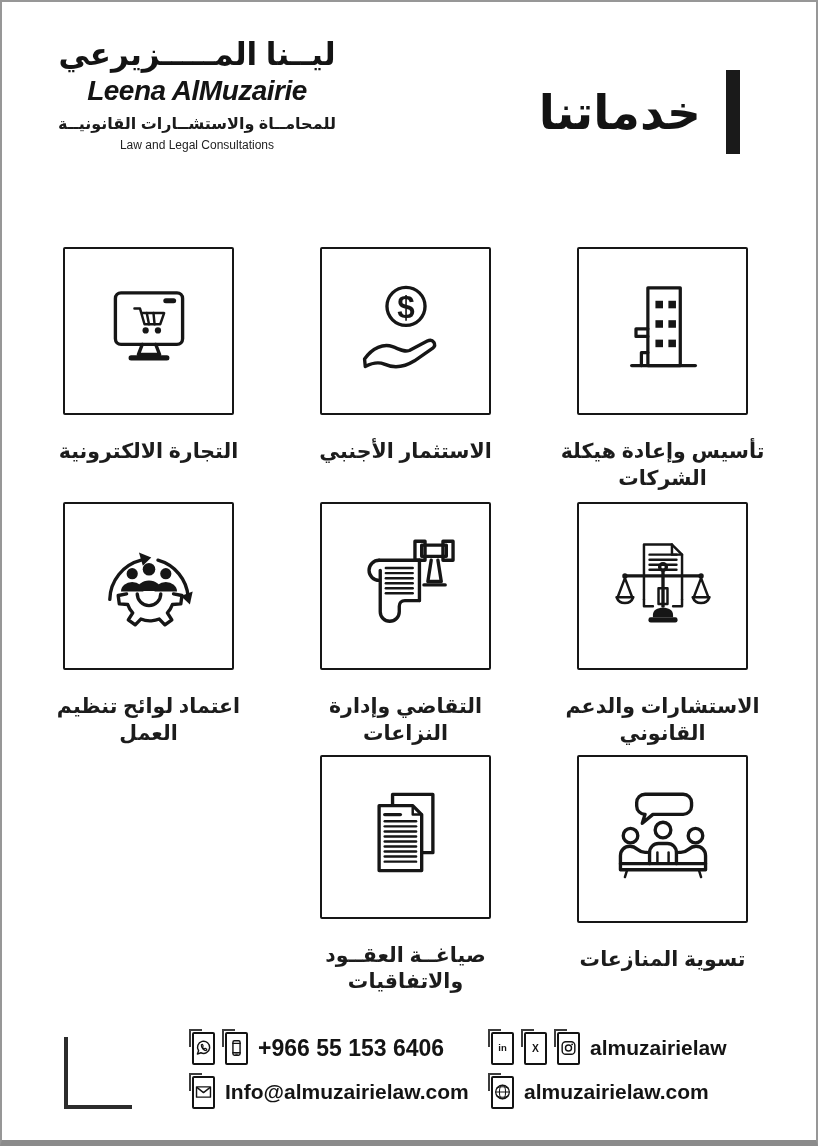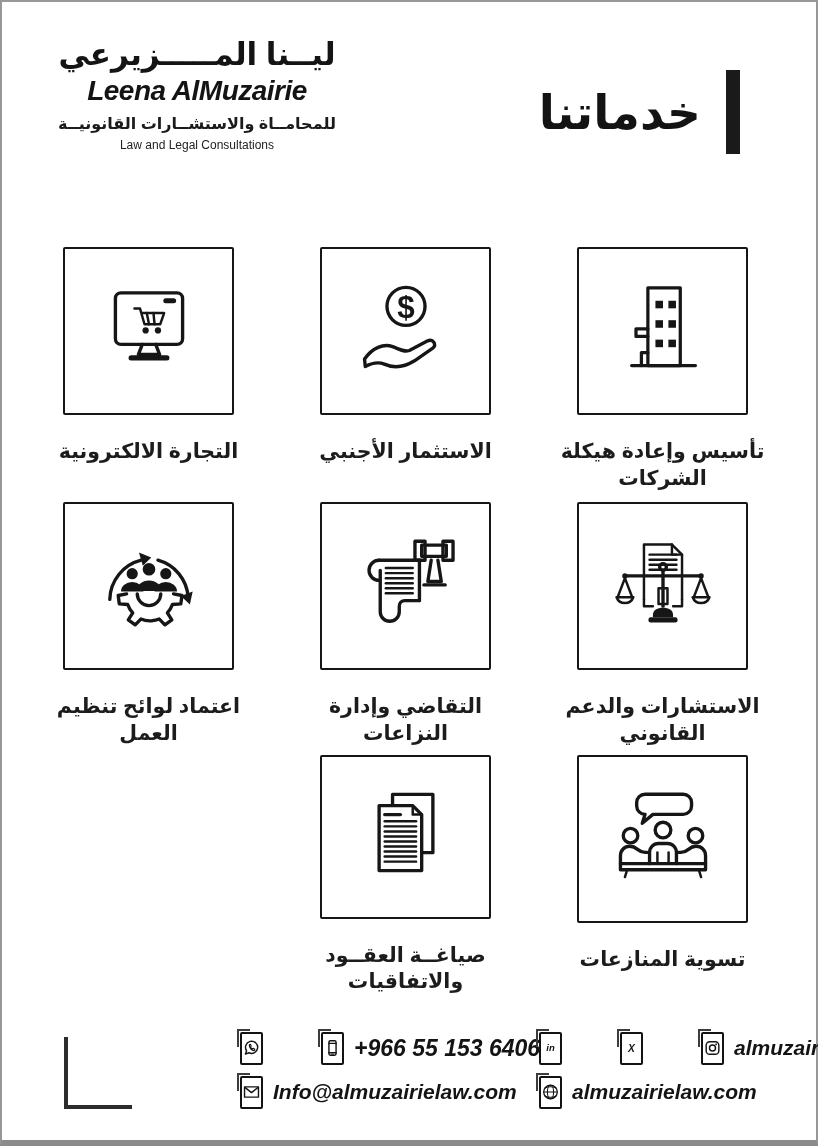--- a/index.html
+++ b/index.html
@@ -29,23 +29,23 @@
   svg.sicon .fill{fill:#161616;stroke:none;}
   svg.sicon .thin{stroke-width:2.2;}
   svg.sicon .thick{stroke-width:4.5;}
   svg.sicon text{stroke:none;fill:#161616;font-family:"Liberation Sans","DejaVu Sans",sans-serif;}
 
   
   .corner-bracket{position:absolute;left:62px;top:1035px;width:64px;height:68px;
         border-left:4.5px solid #2c2c2c;border-bottom:4.5px solid #2c2c2c;}
   .contact{position:absolute;left:190px;top:1028px;}
   .online{position:absolute;left:489px;top:1028px;}
-  .frow{display:flex;align-items:center;gap:10px;height:36px;margin-bottom:8px;font-style:italic;}
+  .frow{display:flex;align-items:center;gap:10px;height:36px;margin-bottom:8px;}
   .ibox{width:23px;height:33px;box-sizing:border-box;border:2.2px solid #131313;border-radius:2px;
-        position:relative;display:flex;align-items:center;justify-content:center;background:#fff;flex:0 0 auto;margin-left:48px;}
+        position:relative;display:flex;align-items:center;justify-content:center;background:#fff;flex:0 0 auto;}
   .ibox::before{content:"";position:absolute;top:-5px;left:-5px;width:58%;height:58%;
         border-top:2.6px solid #3c3c3c;border-left:2.6px solid #3c3c3c;}
   .ibox svg{stroke:#141414;fill:none;stroke-width:1.8;stroke-linecap:round;stroke-linejoin:round;}
   .ibox svg .fill{fill:#141414;stroke:none;}
   .ibox svg text{stroke:none;fill:#141414;font-family:"Liberation Sans","DejaVu Sans",sans-serif;}
   .ftxt{font-weight:700;font-size:21px;color:#141414;direction:ltr;white-space:nowrap;}
   .ftxt.phone{font-size:23px;}
 </style>
 </head>
 <body>

